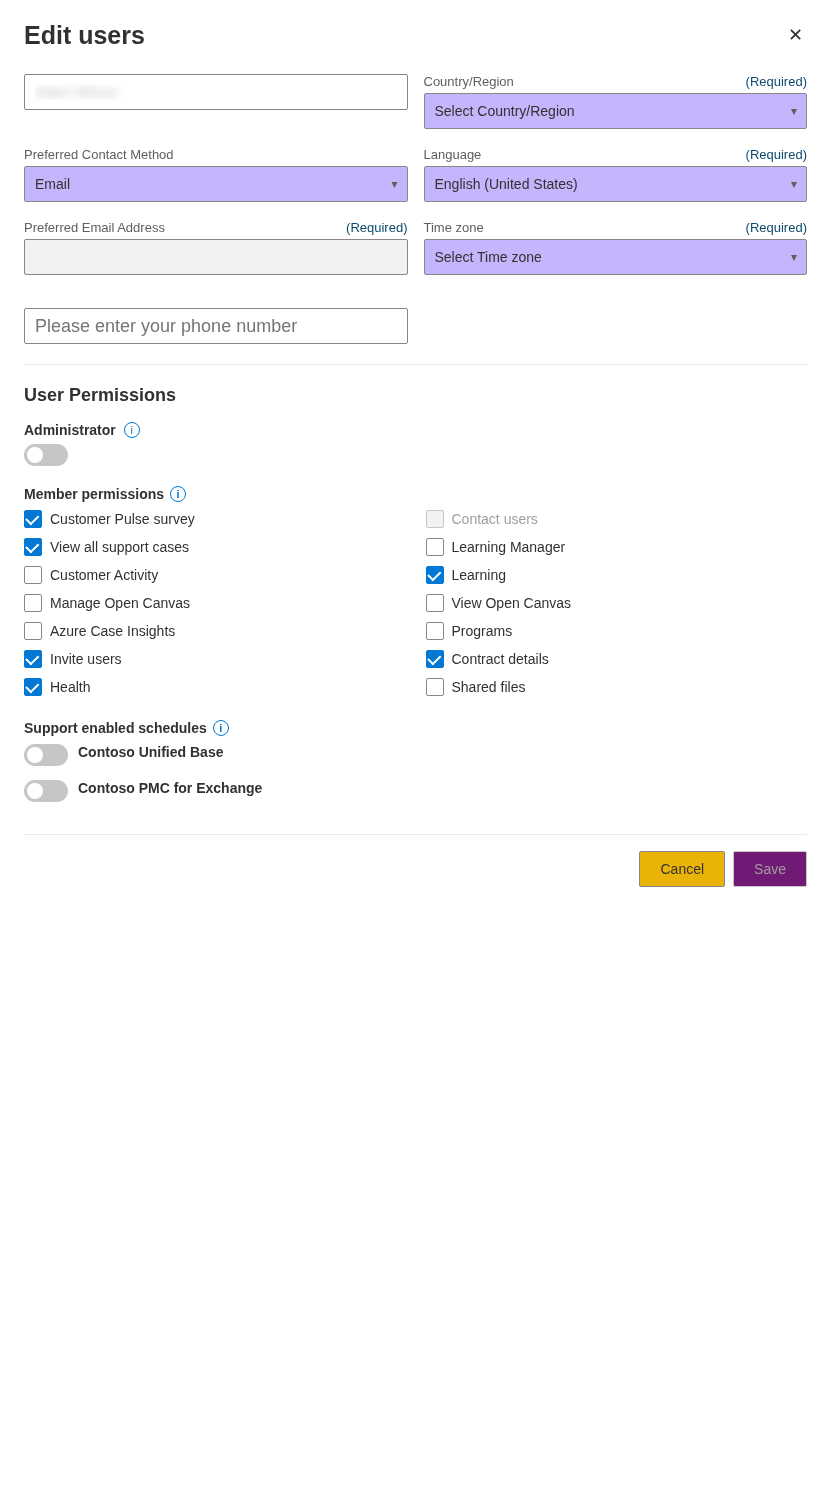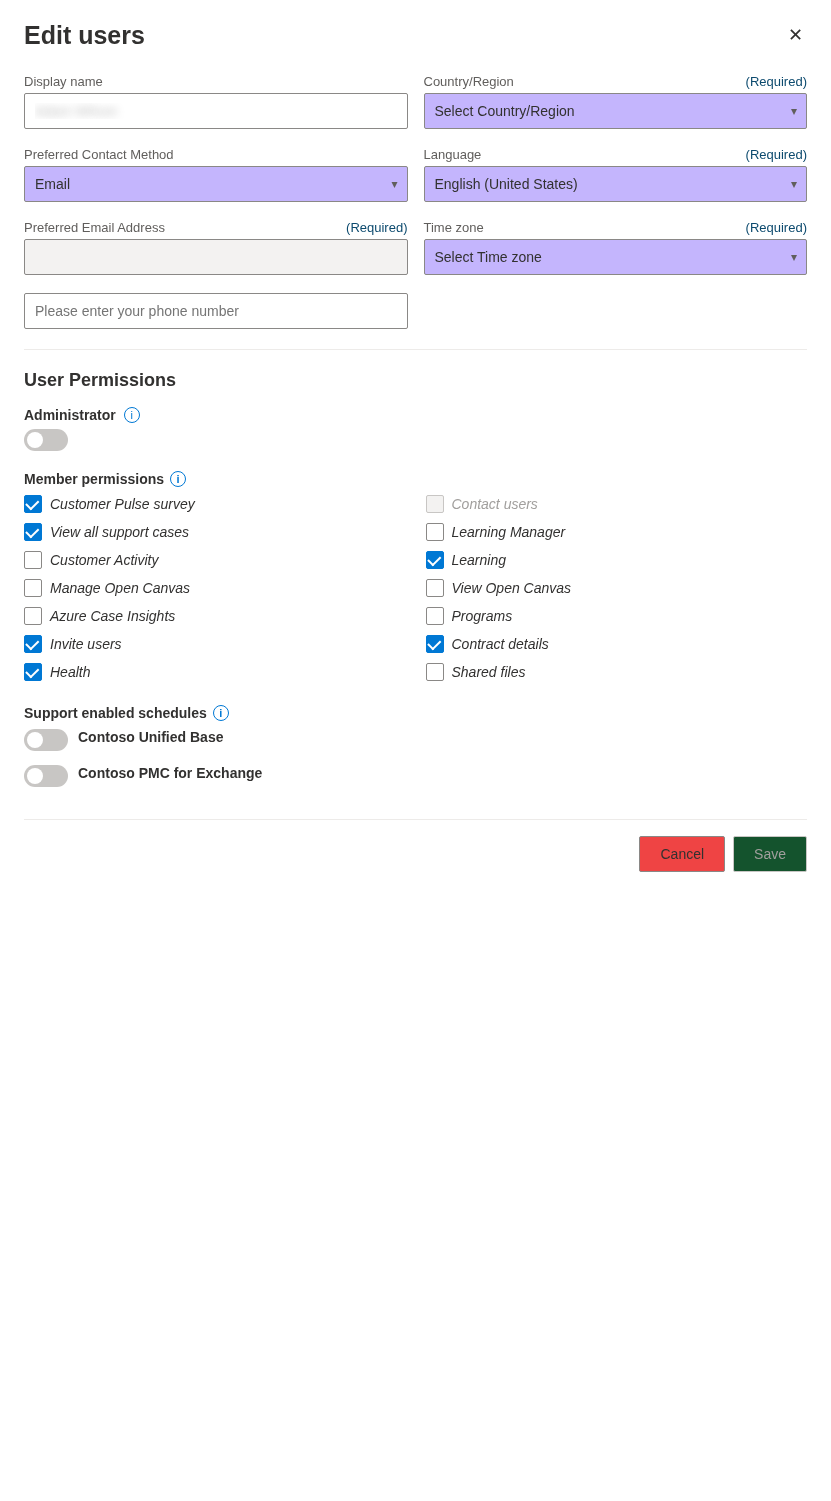--- a/index.html
+++ b/index.html
@@ -108,25 +108,26 @@
     .phone-field-row .field-label {
       font-size: 13px;
       color: #605e5c;
       margin-bottom: 4px;
     }
     .phone-input {
       width: calc(50% - 8px);
       border: 1px solid #8a8886;
       border-radius: 2px;
       padding: 6px 10px;
-      font-size: 14px;
+      font-size: 18px;
       color: #aaa;
       background: #fff;
       height: 36px;
       outline: none;
+      margin-top: 15px;
     }
     .section-divider {
       border: none;
       border-top: 1px solid #edebe9;
       margin: 8px 0 20px 0;
     }
     .section-title {
       font-size: 18px;
       font-weight: 600;
       color: #323130;
@@ -229,21 +230,20 @@
       border-bottom: 2px solid #fff;
       transform: rotate(-45deg) translateY(-1px);
     }
     .checkbox-custom.disabled {
       background: #f3f2f1;
       border-color: #c8c6c4;
     }
     .permission-label {
       font-size: 14px;
       color: #323130;
-      font-style: italic;
     }
     .permission-label.disabled {
       color: #a19f9d;
     }
     .schedules-section {
       margin-bottom: 32px;
     }
     .schedule-item {
       display: flex;
       gap: 10px;
@@ -262,25 +262,25 @@
       border-top: 1px solid #edebe9;
       margin-top: auto;
     }
     .btn {
       padding: 6px 20px;
       font-size: 14px;
       border-radius: 2px;
       cursor: pointer;
       height: 36px;
       border: 1px solid #8a8886;
-      background: #ef4444;
+      background: #eab308;
       color: #323130;
     }
     .btn-primary {
-      background: #14532d;
+      background: #701a75;
       color: #a19f9d;
       border: 1px solid #c8c6c4;
     }
     .admin-row {
       display: flex;
       align-items: center;
       gap: 8px;
       margin-bottom: 6px;
     }
   </style>
@@ -289,23 +289,20 @@
 
 <div class="modal">
 
   <div class="modal-header">
     <span class="modal-title">Edit users</span>
     <button class="close-btn">✕</button>
   </div>
 
   <div class="form-row">
     <div class="form-col">
-      <div class="field-label">
-        <span>Display name</span>
-      </div>
       <input class="form-input blurred" type="text" value="Adam Wilson" style="color: transparent; text-shadow: rgb(187, 187, 187) 0px 0px 8px;">
     </div>
     <div class="form-col">
       <div class="field-label">
         <span>Country/Region</span>
         <span class="required-label">(Required)</span>
       </div>
       <div class="form-select-wrapper">
         <select class="form-select">
           <option value="">Select Country/Region</option>

